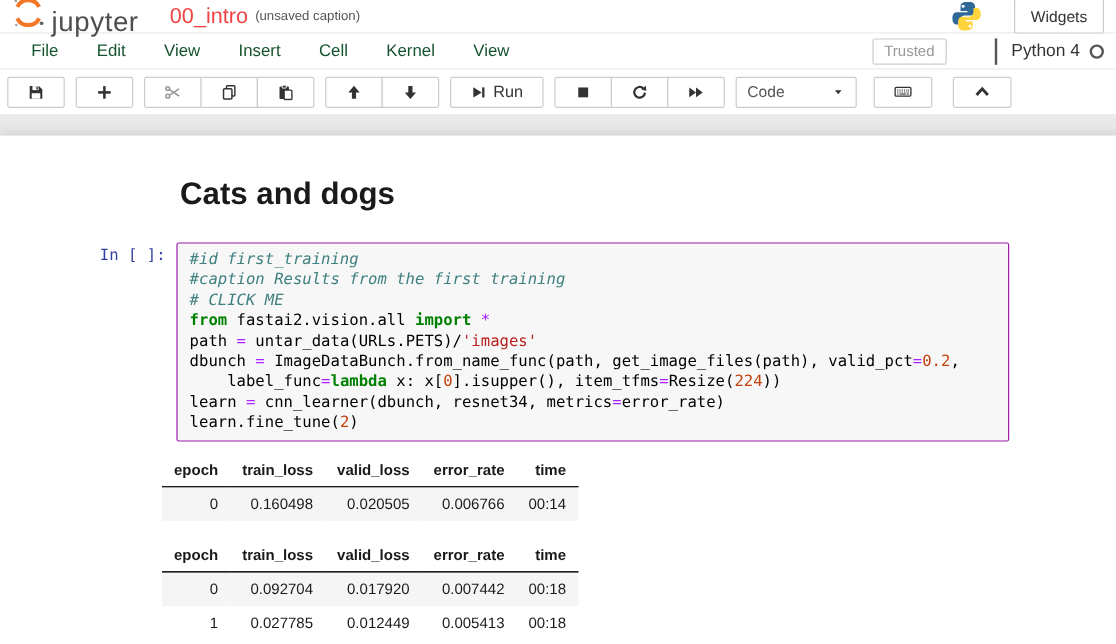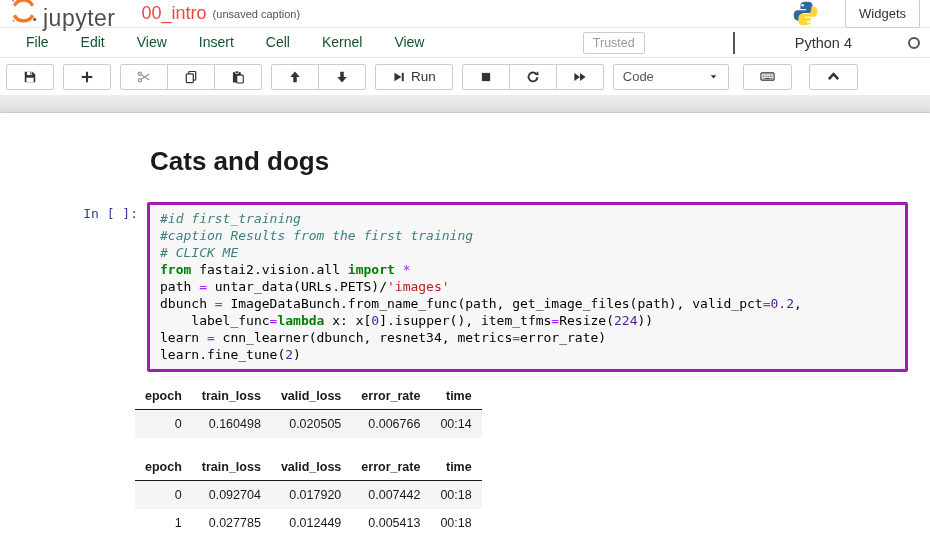--- a/index.html
+++ b/index.html
@@ -11,51 +11,51 @@
   .logo-wrap { display: flex; align-items: baseline; cursor: pointer; }
   .logo-word { font-size: 23px; color: #4e4e4e; letter-spacing: 0.5px; margin-left: 4px; }
   .nb-title { font-size: 18px; color: #ef4444; margin-left: 26px; cursor: pointer; }
   .nb-subtitle { font-size: 11px; color: #555; margin-left: 6px; }
   .header-right { margin-left: auto; display: flex; align-items: center; gap: 26px; }
   .logout-btn { font-size: 13px; color: #333; background: #fff; border: 1px solid #ccc; border-radius: 2px; padding: 6px 13px; cursor: pointer; }
 
   
   #menubar { height: 30px; display: flex; align-items: stretch; padding-left: 10px; border-bottom: 1px solid #e7e7e7; background: #fff; }
   .menu-item { font-size: 14px; color: #14532d; padding: 6px 16px; cursor: pointer; }
-  .menubar-right { margin-left: auto; display: flex; align-items: center; padding-right: 10px; gap: 48px; }
+  .menubar-right { margin-left: auto; display: flex; align-items: center; padding-right: 10px; }
   .trusted-badge { font-size: 12.5px; color: #999; border: 1px solid #ccc; border-radius: 2px; padding: 3px 9px; margin-right: 40px; }
   .kernel-sep { width: 2px; height: 22px; background: #555; margin-right: 12px; }
   .kernel-name { font-size: 14.5px; color: #333; margin-right: 8px; }
   .kernel-indicator { width: 12px; height: 12px; border: 2px solid #555; border-radius: 50%; display: inline-block; }
 
   
   #toolbar { height: 37px; display: flex; align-items: center; padding: 0 6px; background: #fff; }
   .btn-group { display: flex; margin-right: 9px; }
   .tb-btn { height: 26px; min-width: 30px; background: #fff; border: 1px solid #ccc; display: flex; align-items: center; justify-content: center; gap: 5px; padding: 0 16px; cursor: pointer; margin-left: -1px; font-size: 13.5px; color: #333; }
   .btn-group .tb-btn:first-child { border-radius: 2px 0 0 2px; margin-left: 0; }
   .btn-group .tb-btn:last-child { border-radius: 0 2px 2px 0; }
   .btn-group .tb-btn:only-child { border-radius: 2px; }
-  .tb-select { width: 116px; height: 26px; border: 1px solid #ccc; border-radius: 2px; display: flex; align-items: center; justify-content: space-between; padding: 12px 9px; font-size: 13px; color: #555; margin-right: 14px; cursor: pointer; background: #fff; }
+  .tb-select { width: 101px; height: 26px; border: 1px solid #ccc; border-radius: 2px; display: flex; align-items: center; justify-content: space-between; padding: 12px 9px; font-size: 13px; color: #555; margin-right: 14px; cursor: pointer; background: #fff; }
   .tb-btn svg { display: block; }
 
   
   #site-band { height: 18px; background: linear-gradient(#ececec, #e3e3e3); border-bottom: 1px solid #d4d4d4; }
   #notebook-container { background: #fff; height: 438px; box-shadow: 0 0 10px rgba(0,0,0,0.10); overflow: hidden; }
 
   
   .md-heading { font-size: 26px; font-weight: bold; color: #1a1a1a; margin: 33px 0 0 150px; font-family: "Liberation Sans", sans-serif; }
 
   .cell { display: flex; margin-top: 25px; }
   .prompt { width: 147px; flex: 0 0 147px; text-align: right; padding: 4px 9px 0 0; font-family: "DejaVu Sans Mono", monospace; font-size: 13px; color: #303F9F; }
-  .input-area { width: 761px; border: 3px solid #a21caf; border-radius: 2px; background: #f7f7f7; padding: 5px 8px 6px 10px; }
+  .input-area { width: 694px; border: 1px solid #a21caf; border-radius: 2px; background: #f7f7f7; padding: 5px 8px 6px 10px; }
   .code { font-family: "DejaVu Sans Mono", monospace; font-size: 13px; line-height: 17px; color: #000; white-space: pre; }
   .tok-com { color: #408080; font-style: italic; }
   .tok-kw  { color: #008000; font-weight: bold; }
   .tok-op  { color: #AA22FF; }
-  .tok-num { color: #4c1d95; }
+  .tok-num { color: #c2410c; }
   .tok-str { color: #BA2121; }
 
   .output-area { margin: 12px 0 0 135px; }
   table.dataframe { border-collapse: collapse; font-size: 12.5px; color: #1a1a1a; margin-bottom: 17px; }
   table.dataframe th { font-weight: bold; text-align: right; padding: 5px 10px 6px; border-bottom: 1px solid #1a1a1a; }
   table.dataframe td { text-align: right; padding: 7px 10px; }
   table.dataframe tbody tr:nth-child(odd) { background: #f5f5f5; }
 </style>
 </head>
 <body>

